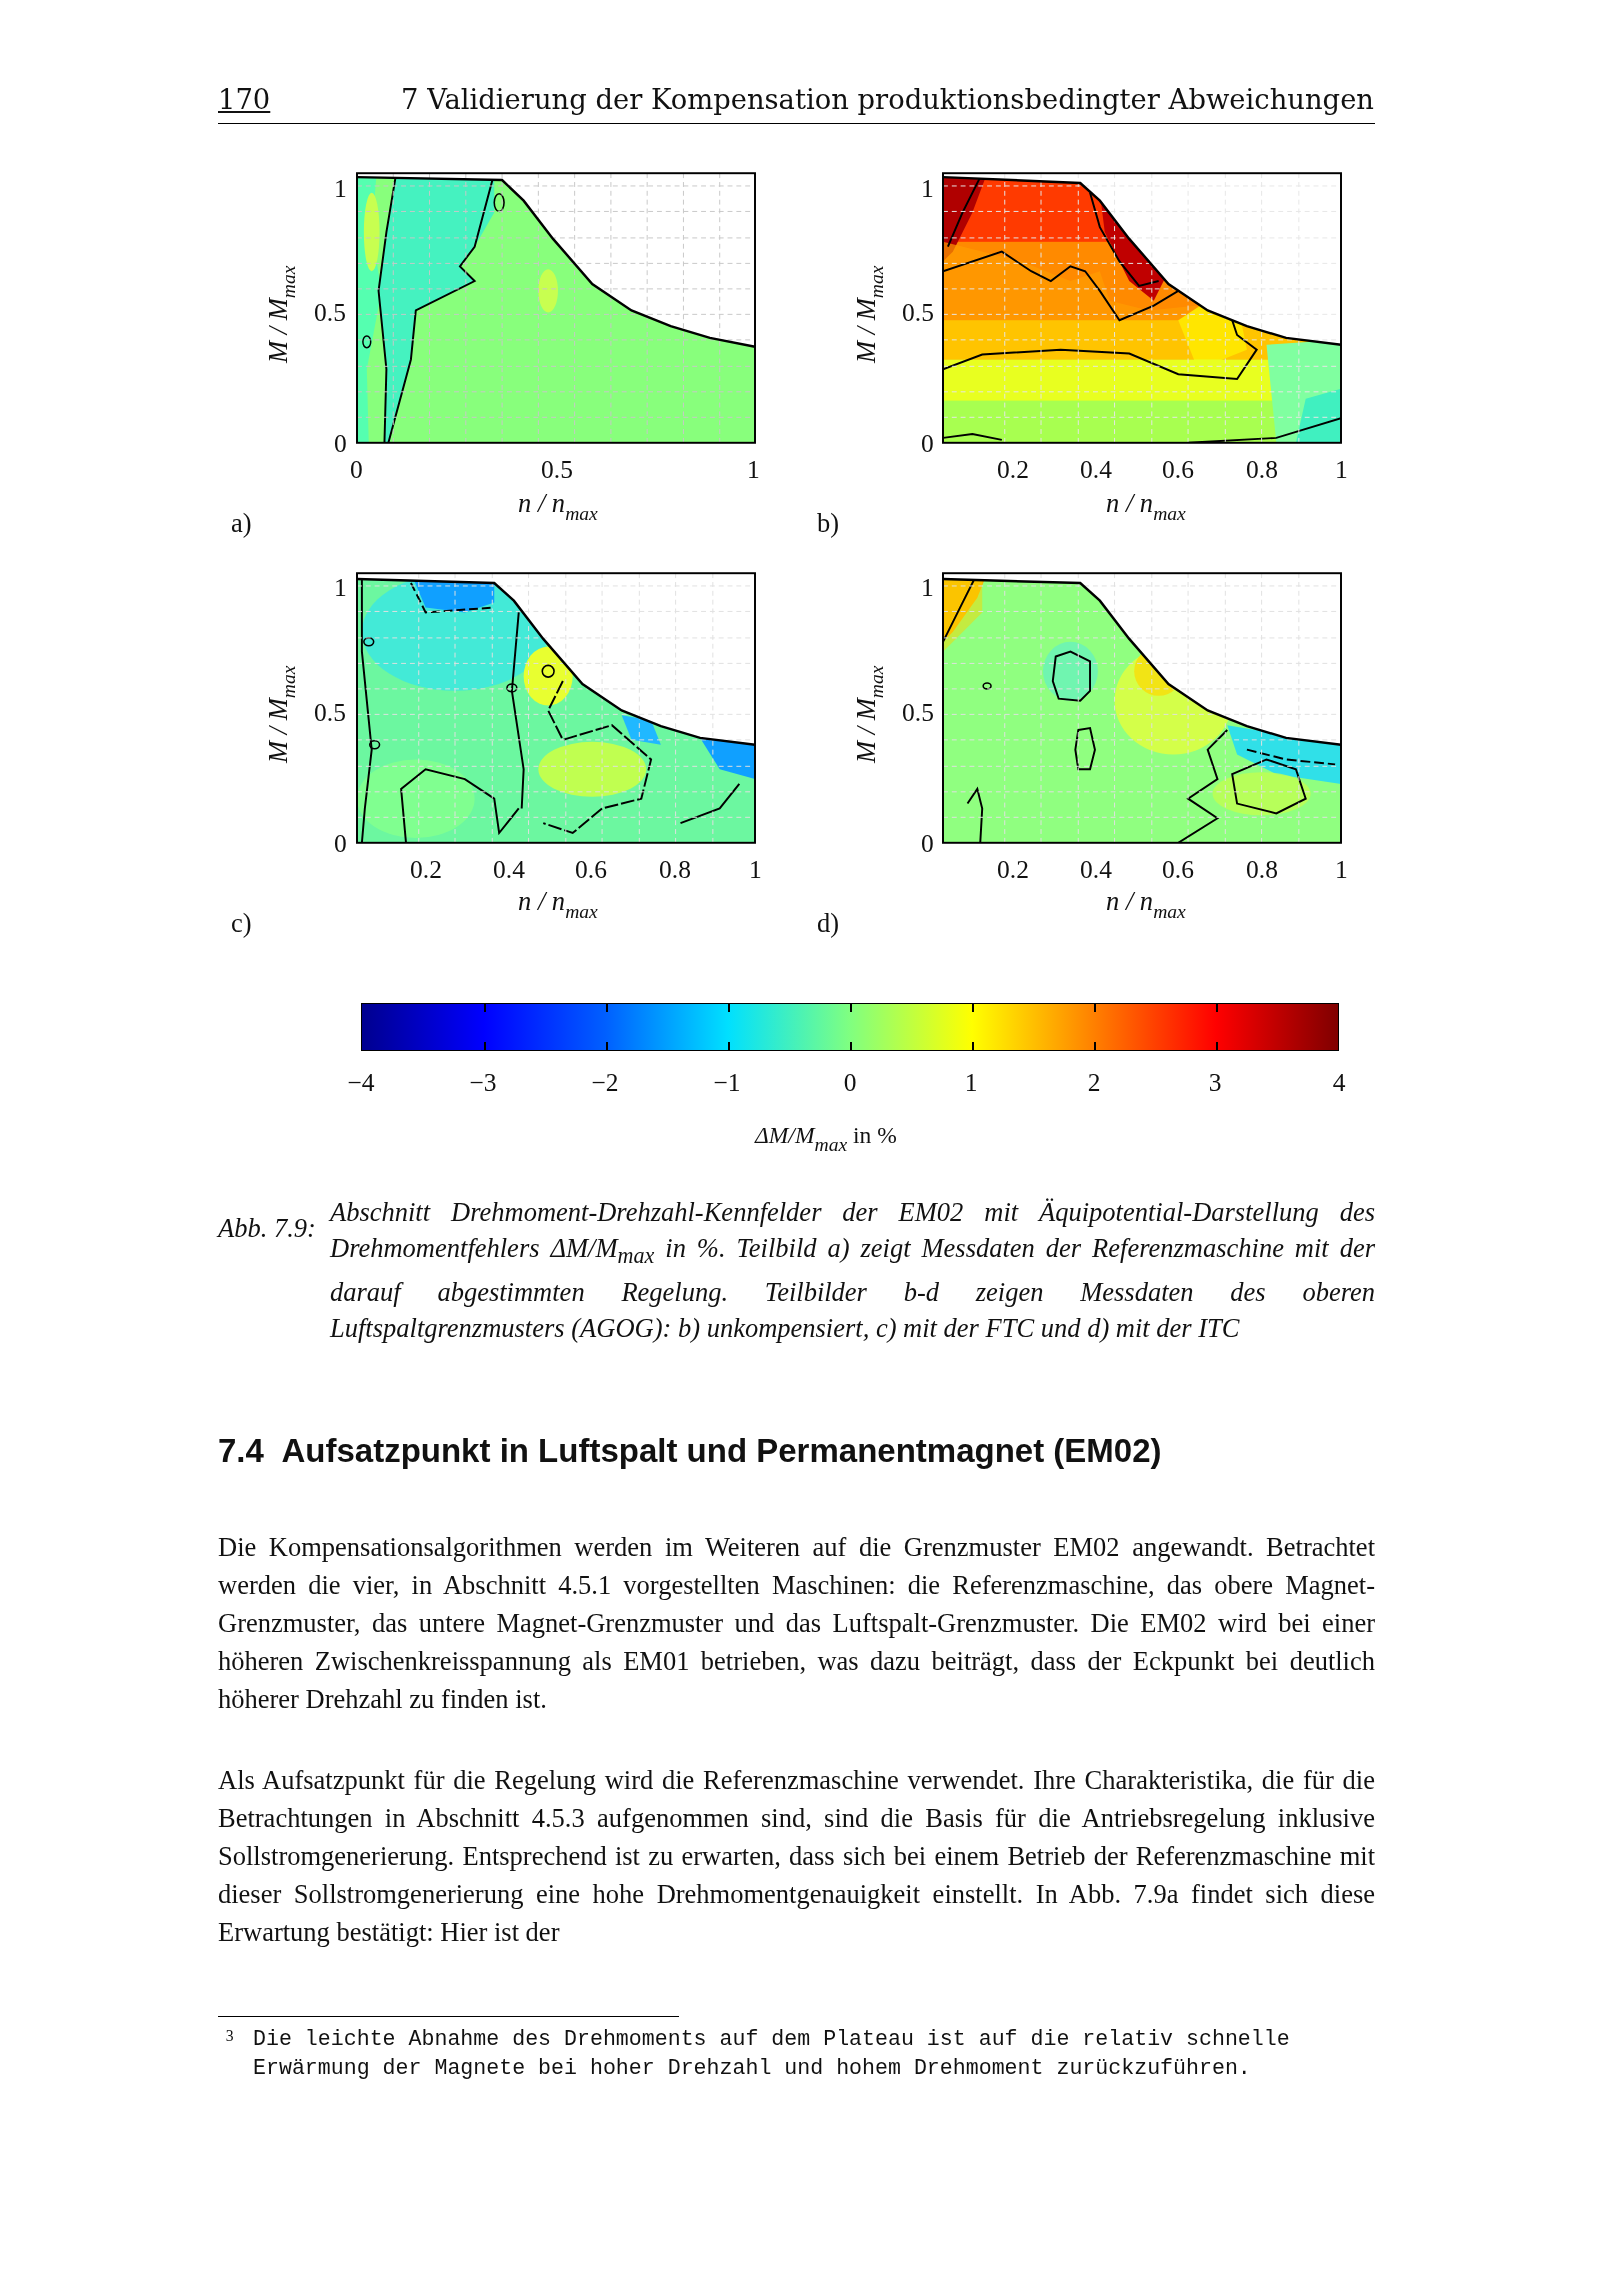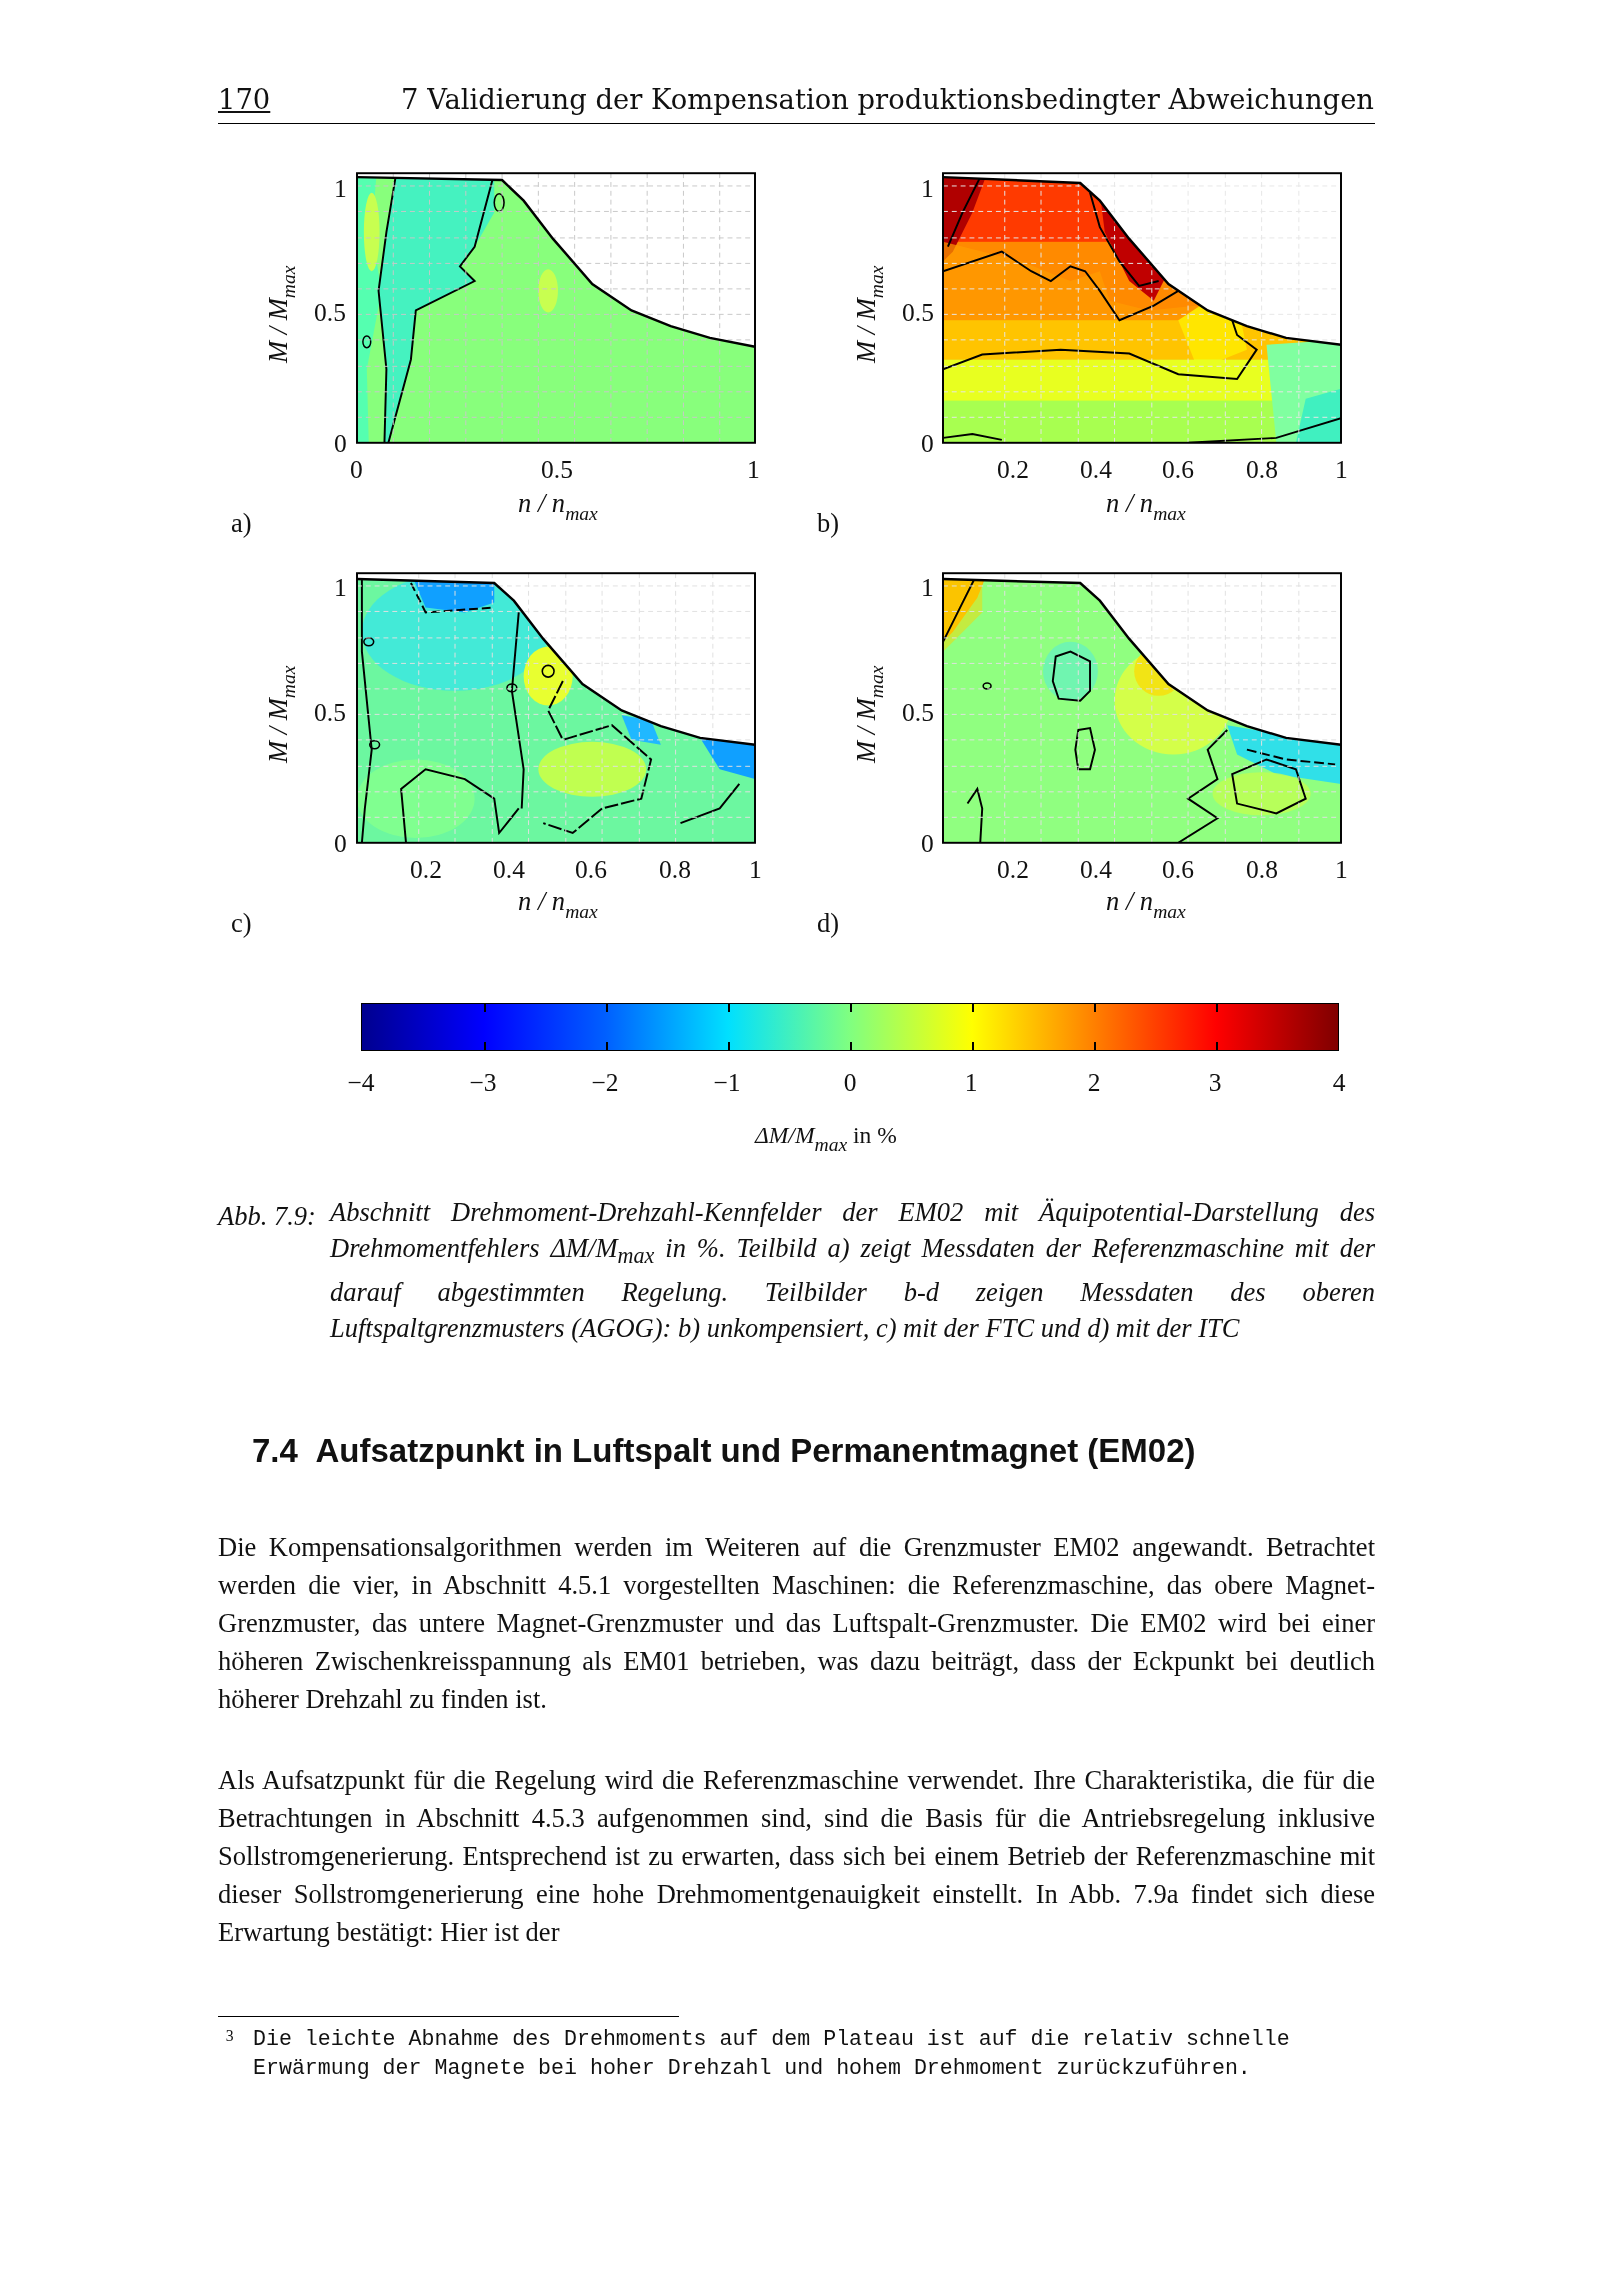--- a/index.html
+++ b/index.html
@@ -18,25 +18,25 @@
   .panel-letter { position: absolute; font-family: "Liberation Serif", serif; font-size: 26.5px; }
 
   .colorbar { position: absolute; left: 361px; top: 1003px; width: 978px; height: 48px; border: 1.5px solid #000; box-sizing: border-box;
     background: linear-gradient(to right, #00008f 0%, #0000ff 12.5%, #0060ff 25%, #00e0ff 37.5%, #80ff80 50%, #ffff00 62.5%, #ff8000 75%, #ff0000 87.5%, #800000 100%); }
   .cb-tick { position: absolute; width: 1.5px; height: 7.8px; background: #000; }
   .cb-num { position: absolute; font-family: "Liberation Serif", serif; font-size: 25.5px; top: 1068px; transform: translateX(-50%); }
   .cb-label { position: absolute; left: 755px; top: 1122px; font-family: "Liberation Serif", serif; font-style: italic; font-size: 23.5px; }
   .cb-label .norm { font-style: normal; }
 
   .caption { left: 218px; top: 1194px; width: 1157px; font-family: "Liberation Serif", serif; font-style: italic; font-size: 26.5px; line-height: 36px; }
-  .caption .lbl { position: absolute; left: 0; top: 4px; }
+  .caption .lbl { position: absolute; left: 0; top: 16px; }
   .caption .body { margin-left: 112px; text-align: justify; }
 
   .section-heading { left: 218px; top: 1432px; font-family: "Liberation Sans", sans-serif; font-weight: bold; font-size: 33px; }
-  .section-heading .num { margin-right: 17.6px; margin-left: 34px; }
+  .section-heading .num { margin-right: 17.6px; }
 
   .para { left: 218px; width: 1157px; font-family: "Liberation Serif", serif; font-size: 26.5px; line-height: 38px; text-align: justify; }
   .p1 { top: 1528px; }
   .p2 { top: 1761px; }
 
   .fn-rule { left: 218px; top: 2016px; width: 461px; height: 1px; background: #000; }
   .footnote { left: 218px; top: 2025px; width: 1157px; font-family: "Liberation Serif", serif; font-size: 21.6px; line-height: 29px; }
   .footnote .mark { position: absolute; left: 7.8px; top: -3.9px; font-size: 15.7px; }
   .footnote .txt { margin-left: 35px; font-family: Liberation Mono, monospace; }
 </style>

